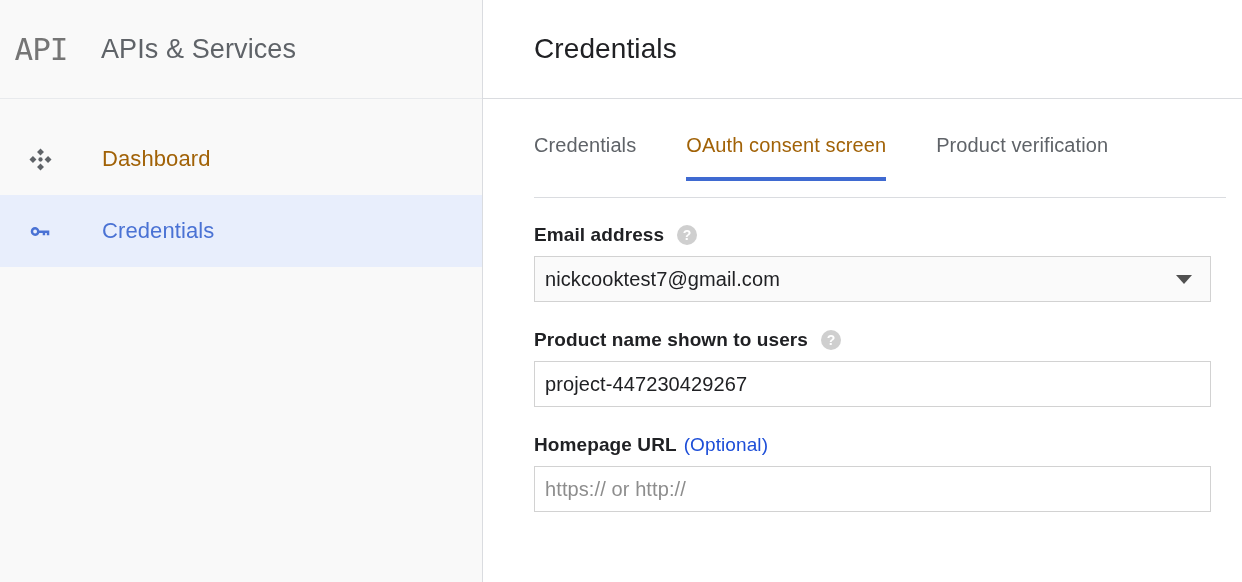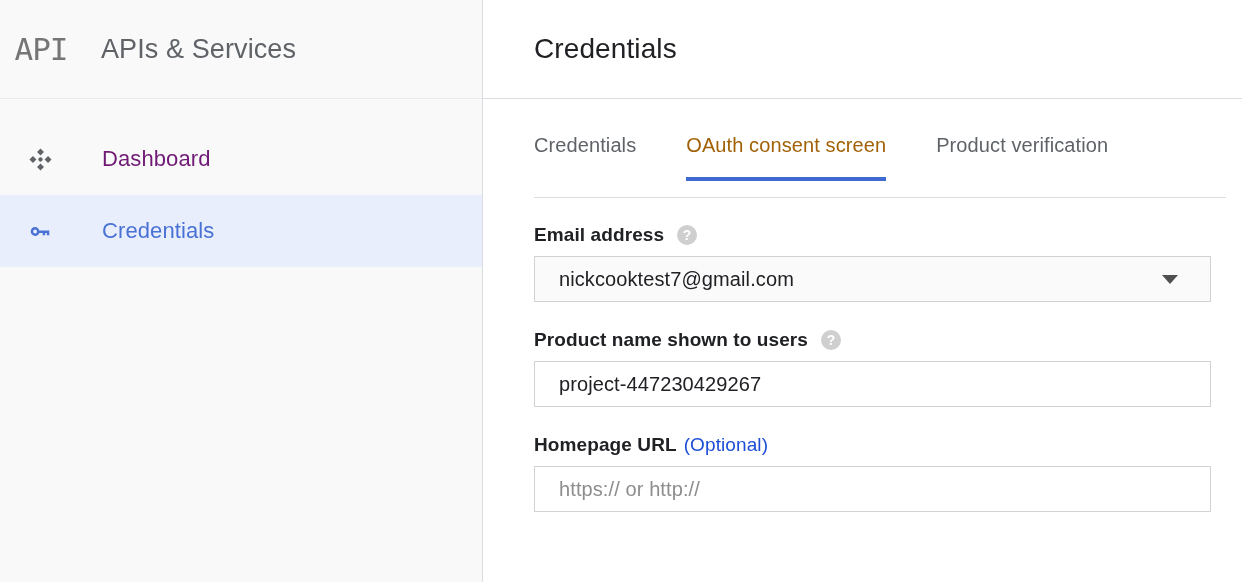--- a/index.html
+++ b/index.html
@@ -68,21 +68,21 @@
   }
   .nav-item .nav-icon {
     width: 40px;
     display: flex;
     align-items: center;
     justify-content: center;
     flex: 0 0 40px;
   }
   .nav-item .nav-label {
     font-size: 22px;
-    color: #701a75;
+    color: #a16207;
     margin-left: 42px;
     letter-spacing: .1px;
   }
   .nav-item.active {
     background: #e8eefc;
   }
   .nav-item.active .nav-label { color: #4a72d4; }
 
   
   #main {
@@ -178,21 +178,21 @@
     user-select: none;
   }
 
   .control {
     width: 677px;
     height: 46px;
     border: 1px solid #d2d2d2;
     background: #ffffff;
     display: flex;
     align-items: center;
-    padding: 0 24px;
+    padding: 0 10px;
     font-size: 20px;
     color: #202124;
     letter-spacing: .1px;
   }
   .control.select {
     background: #fafafa;
     justify-content: space-between;
     cursor: pointer;
   }
   .control .placeholder { color: #8d8d8d; }

